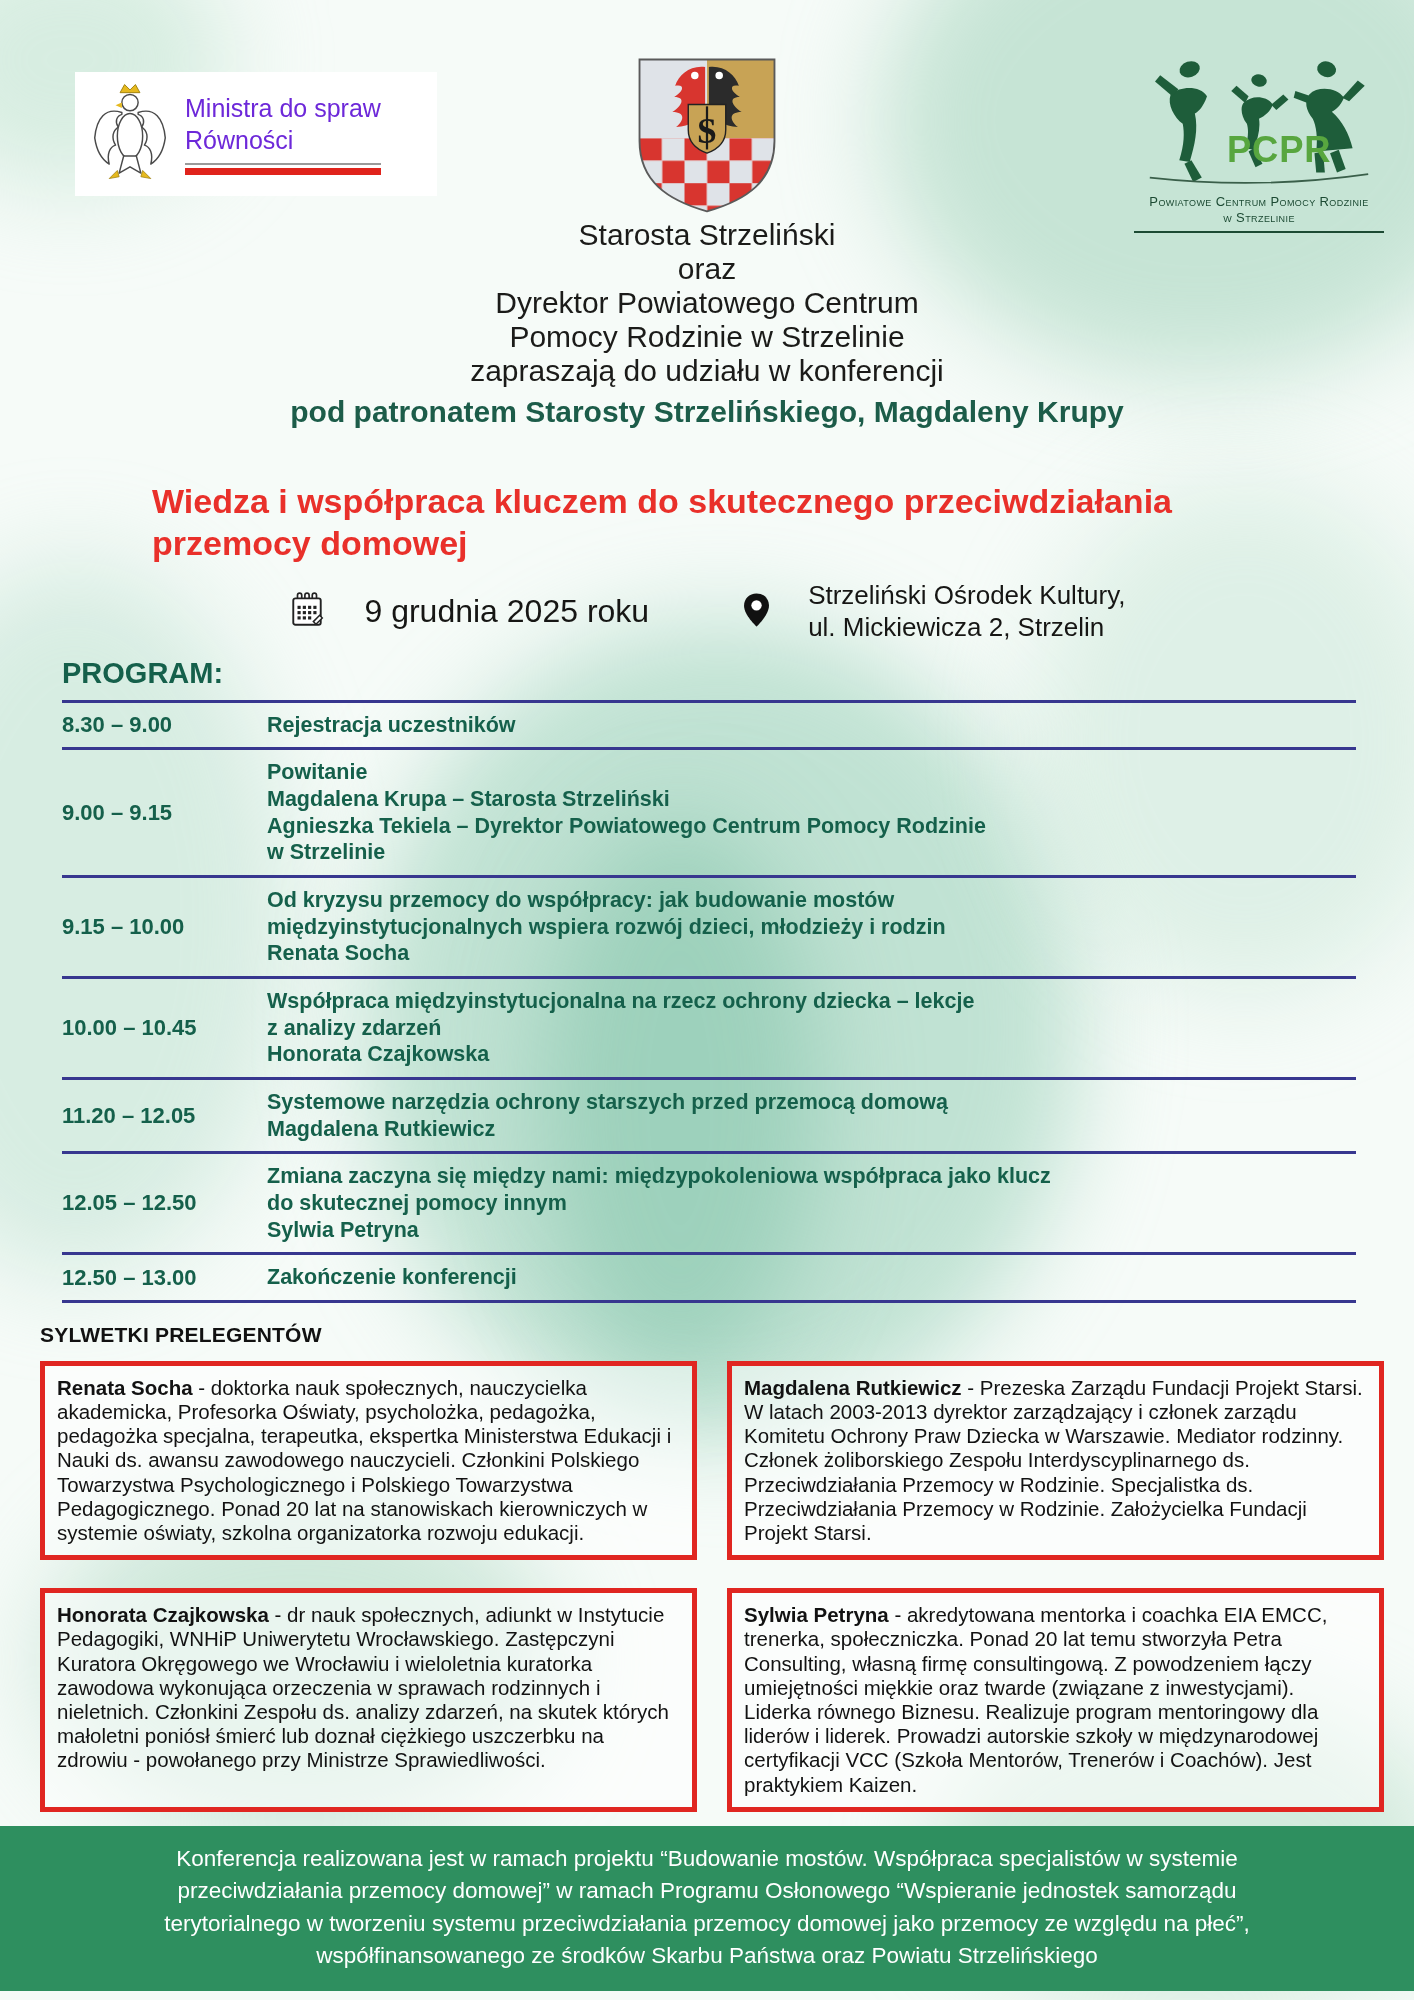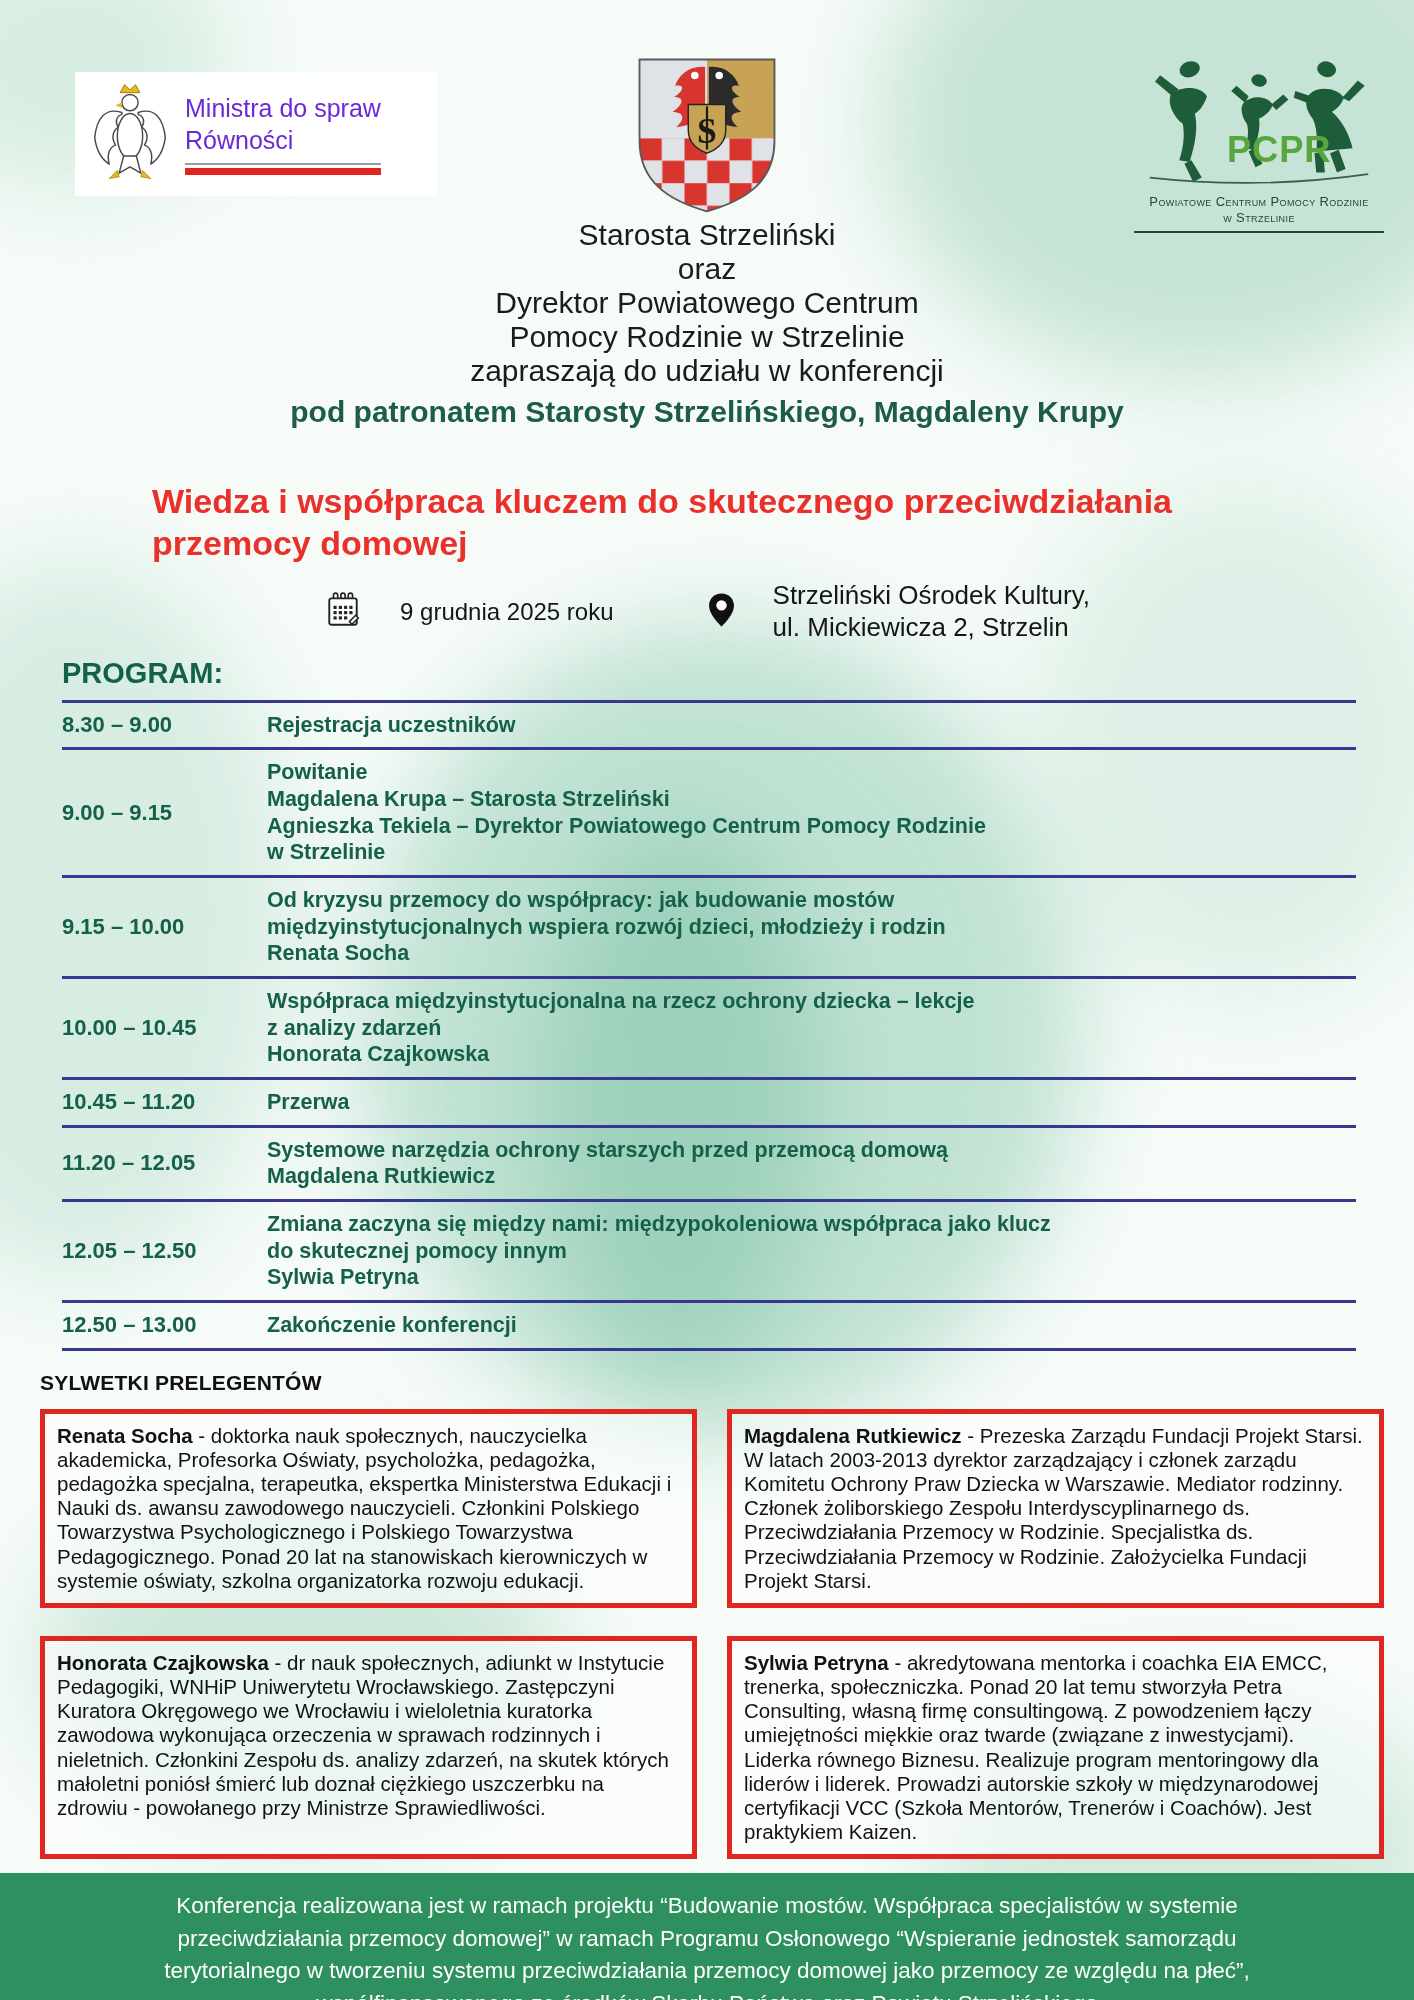--- a/index.html
+++ b/index.html
@@ -43,21 +43,21 @@
   .patronage{ text-align:center; font-size:30px; font-weight:700; color:#1c5c49; margin-top:8px; }
 
   
   .title{
     max-width:1110px;margin:52px auto 0 auto;text-align:left;
     font-size:34px;font-weight:700;color:#e9302a;line-height:1.22;
   }
 
   
   .event-row{display:flex;justify-content:center;align-items:center;gap:24px;margin-top:16px;}
-  .event-date{font-size:24px;color:#161614;margin-right:70px;}
+  .event-date{font-size:32px;color:#161614;margin-right:70px;}
   .event-venue{font-size:26px;color:#161614;line-height:1.2;text-align:left;}
   .evt-icon{display:inline-block;vertical-align:middle;margin-right:14px;}
 
   
   .program{margin:14px 58px 0 62px;}
   .program-heading{font-size:29px;font-weight:700;color:#15604b;margin-bottom:10px;}
   .prow{display:flex;border-top:3px solid #37378f;padding:9px 0;}
   .prow:last-child{border-bottom:3px solid #37378f;}
   .ptime{flex:0 0 205px;font-size:22px;font-weight:700;color:#15604b;display:flex;align-items:center;}
   .pdesc{flex:1;font-size:21.5px;font-weight:700;color:#15604b;line-height:1.24;}
@@ -255,26 +255,20 @@
     </div>
     <div class="prow">
       <div class="ptime">10.00 – 10.45</div>
       <div class="pdesc">
           <div>Współpraca międzyinstytucjonalna na rzecz ochrony dziecka – lekcje</div>
           <div>z analizy zdarzeń</div>
           <div>Honorata Czajkowska</div>
         </div>
     </div>
     <div class="prow">
-      <div class="ptime">10.45 – 11.20</div>
-      <div class="pdesc">
-          <div>Przerwa</div>
-        </div>
-    </div>
-    <div class="prow">
       <div class="ptime">11.20 – 12.05</div>
       <div class="pdesc">
           <div>Systemowe narzędzia ochrony starszych przed przemocą domową</div>
           <div>Magdalena Rutkiewicz</div>
         </div>
     </div>
     <div class="prow">
       <div class="ptime">12.05 – 12.50</div>
       <div class="pdesc">
           <div>Zmiana zaczyna się między nami: międzypokoleniowa współpraca jako klucz</div>

